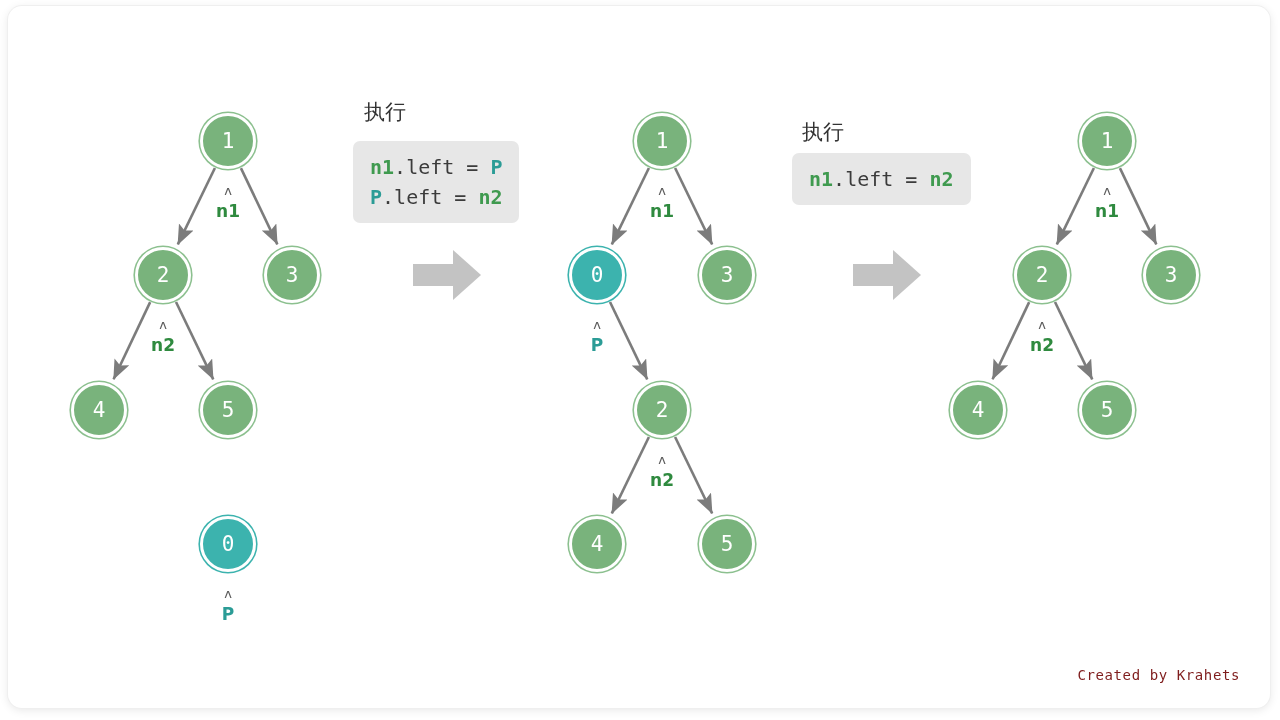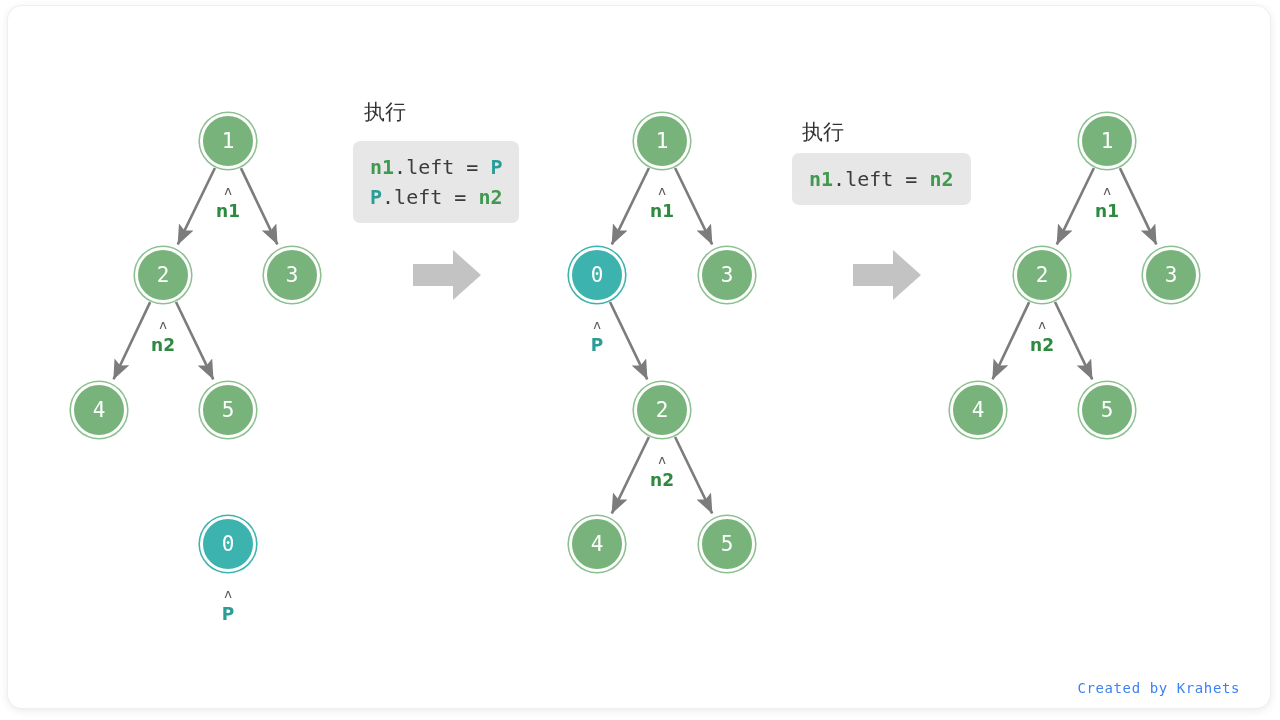--- a/index.html
+++ b/index.html
@@ -124,24 +124,24 @@
     left: 40px; top: 0;
     width: 0; height: 0;
     border-top: 25px solid transparent;
     border-bottom: 25px solid transparent;
     border-left: 28px solid #c3c3c3;
   }
   
   #watermark {
     position: absolute;
     right: 40px;
-    bottom: 24px;
+    bottom: 37px;
     font-family: "DejaVu Sans Mono", monospace;
     font-size: 14px;
-    color: #3b82f6;
+    color: #7f1d1d;
     letter-spacing: 0.6px;
     z-index: 5;
   }
 </style>
 </head>
 <body>
 
 <div id="stage">
   <div id="card"></div>
 

